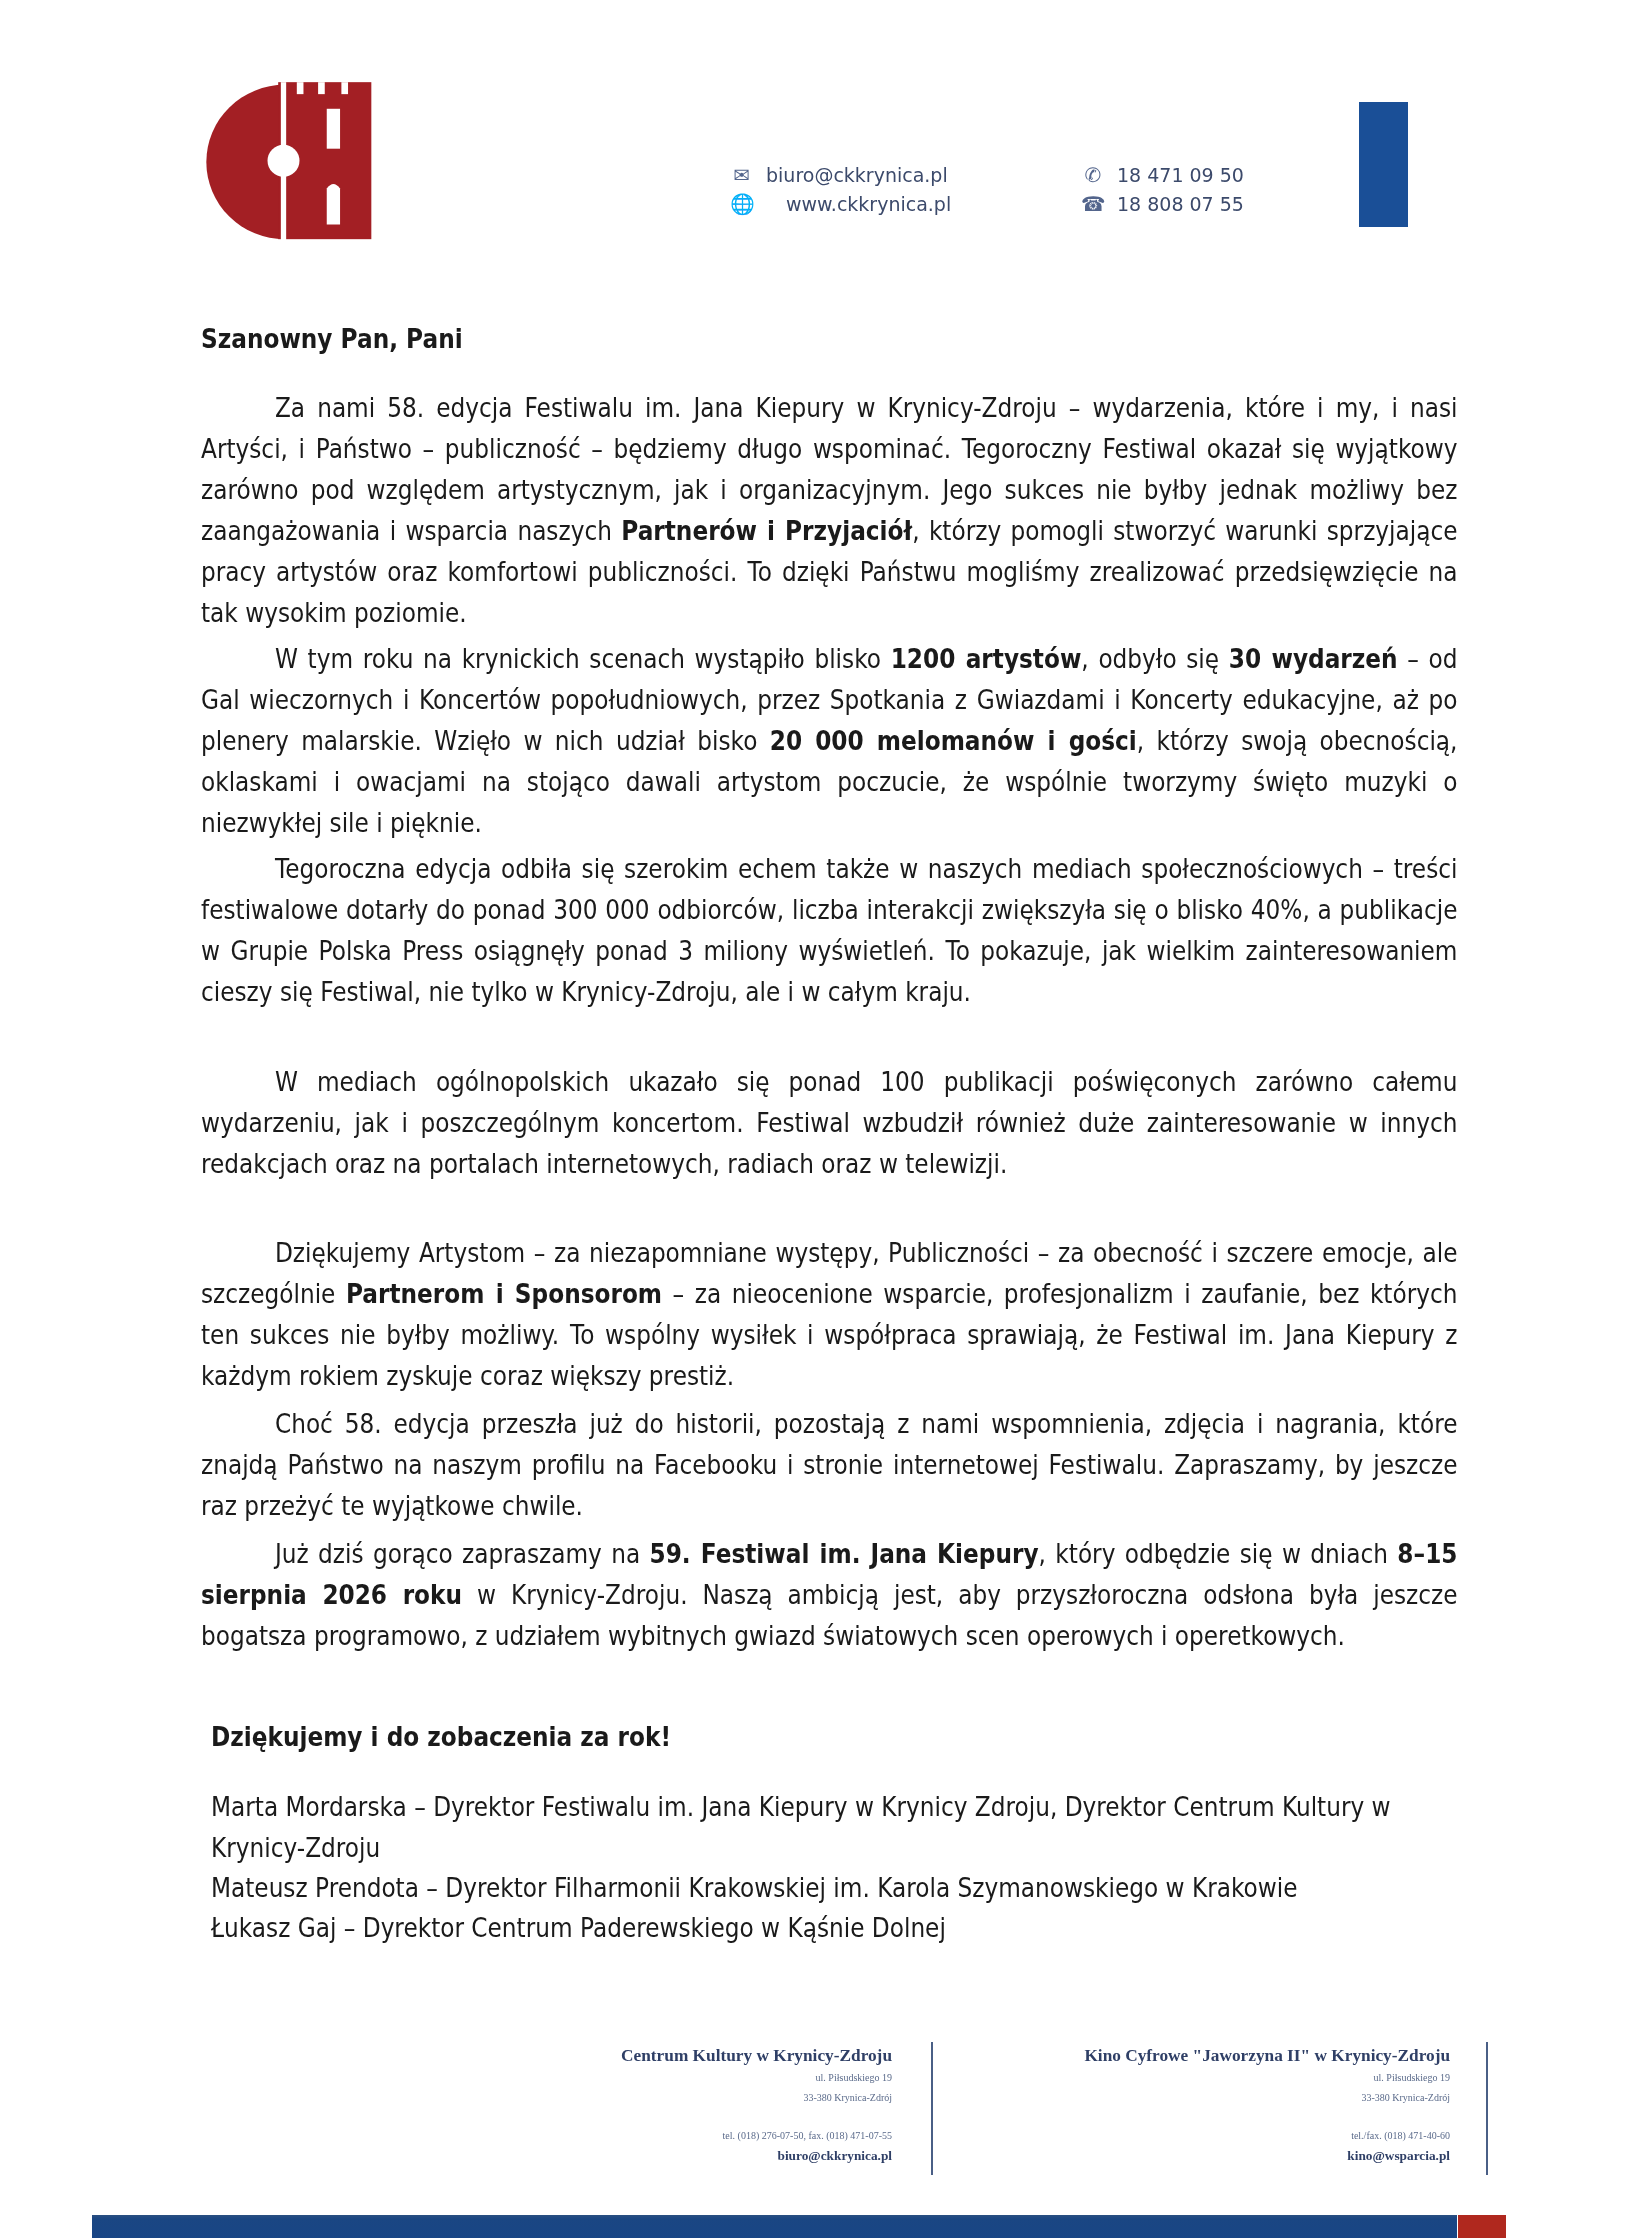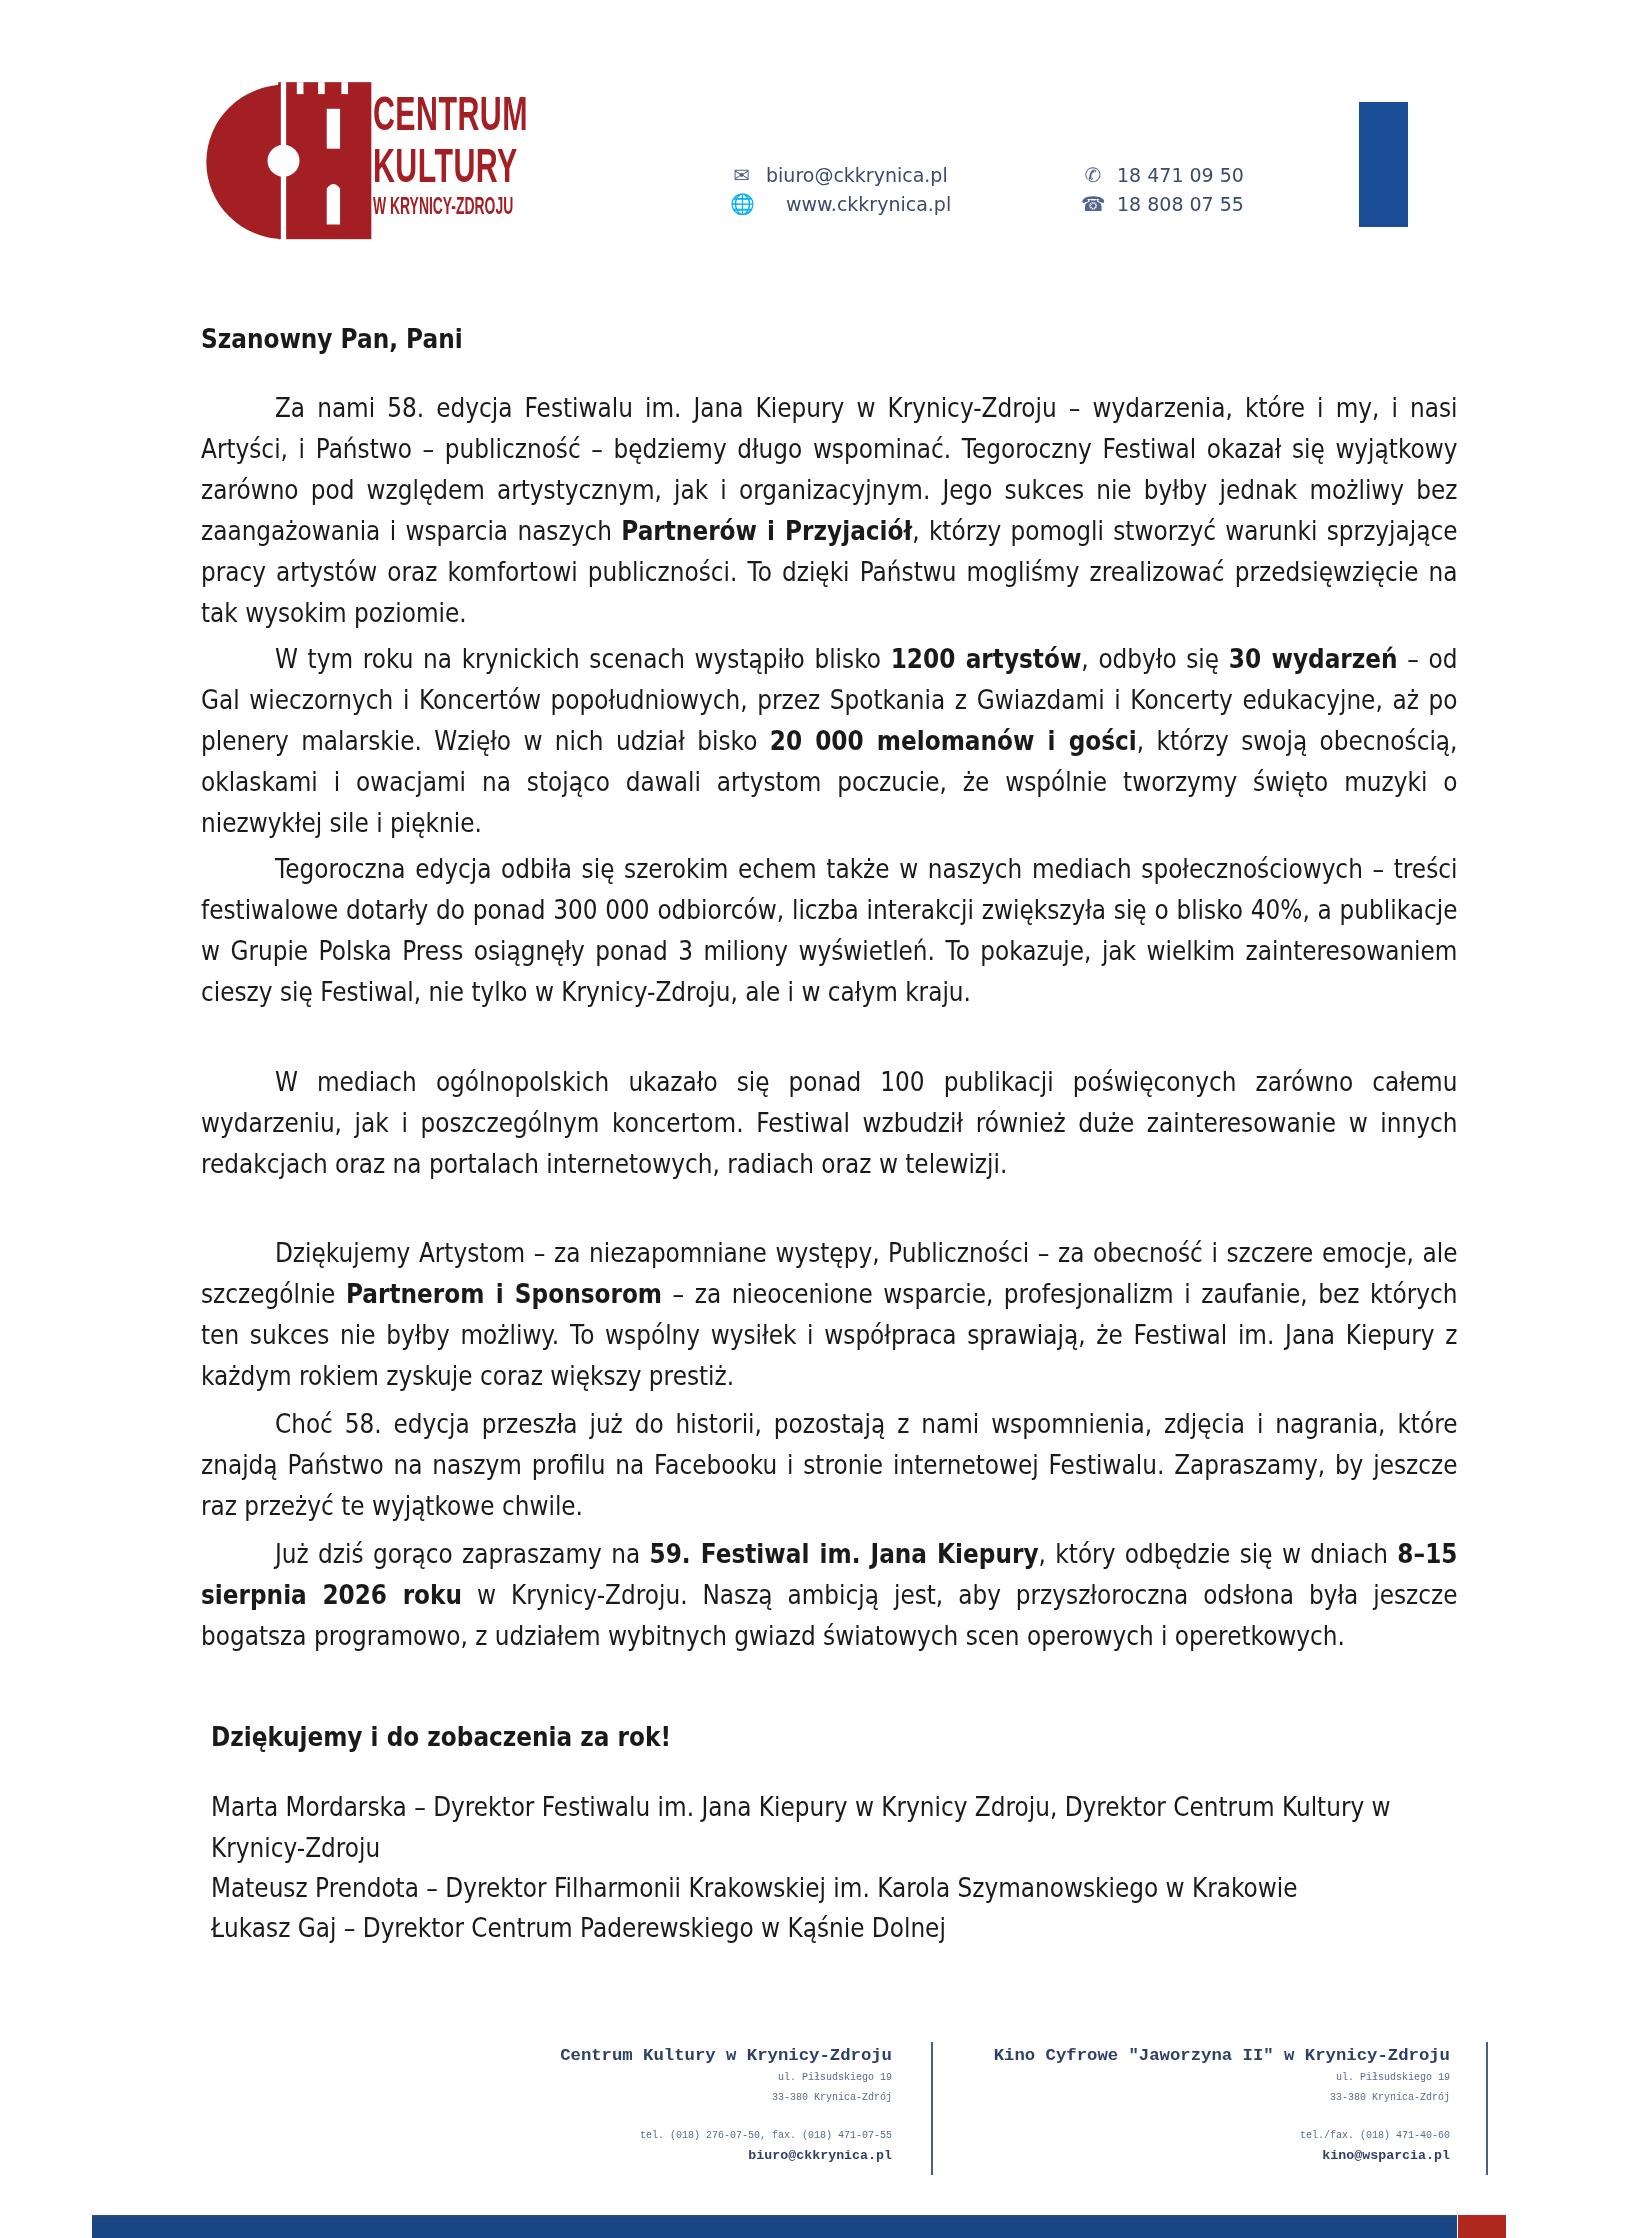--- a/index.html
+++ b/index.html
@@ -39,21 +39,21 @@
   .p7 { top: 1533px; }
   .closing { position: absolute; left: 211px; top: 1721px; font-weight: bold; font-size: 27px;
              font-family: "DejaVu Sans", sans-serif; transform: scaleX(0.86); transform-origin: left top; white-space: nowrap; }
   .sig { position: absolute; left: 211px; width: 1457px; font-size: 27px; line-height: 41px;
          font-family: "DejaVu Sans", sans-serif; transform: scaleX(0.86); transform-origin: left top; }
   .sig1 { top: 1786px; }
   .sig2 { top: 1867px; }
   .sig3 { top: 1907px; }
 
   
-  .foot-block { position: absolute; text-align: right; font-family: Liberation Mono, monospace; color: #5a6a8a; }
+  .foot-block { position: absolute; text-align: right; font-family: Liberation Serif, serif; color: #5a6a8a; }
   .foot-block .name { font-weight: bold; color: #2f3f66; font-size: 17.3px; line-height: 22.6px; }
   .foot-block .ln { font-size: 10px; line-height: 20px; }
   .foot-block .gap { height: 18.6px; }
   .foot-block .mail { font-weight: bold; color: #2f3f66; font-size: 13.3px; line-height: 20px; }
   .fb1 { left: 532px; top: 2045px; width: 360px; }
   .fb2 { left: 971px; top: 2045px; width: 479px; }
   .divider { position: absolute; top: 2042px; width: 2px; height: 133px; background: #4a5f86; }
   .div1 { left: 931px; }
   .div2 { left: 1486px; }
   .foot-bar { position: absolute; left: 92px; top: 2215px; width: 1365px; height: 23px;
@@ -74,25 +74,20 @@
     <rect x="170" y="0" width="10" height="18" fill="#ffffff"></rect>
     <rect x="205" y="0" width="10" height="18" fill="#ffffff"></rect>
 
     <rect x="114" y="0" width="8" height="240" fill="#ffffff"></rect>
 
     <rect x="183" y="40" width="20" height="60" fill="#ffffff"></rect>
     <path d="M183 214 L183 160 Q193 146 203 160 L203 214 Z" fill="#ffffff"></path>
 
     <circle cx="118" cy="118" r="24" fill="#ffffff"></circle>
   </svg>
-  <div class="logo-text">
-    <span class="l1">CENTRUM</span>
-    <span class="l2">KULTURY</span>
-    <span class="l3">W KRYNICY-ZDROJU</span>
-  </div>
 </div>
 
 <div class="contact c-email">
   <span class="ic">✉</span><span class="val">biuro@ckkrynica.pl</span>
 </div>
 <div class="contact c-web">
   <span class="ic">🌐</span><span class="val">www.ckkrynica.pl</span>
 </div>
 <div class="contact c-phone">
   <span class="ic">✆</span><span class="val">18 471 09 50</span>

